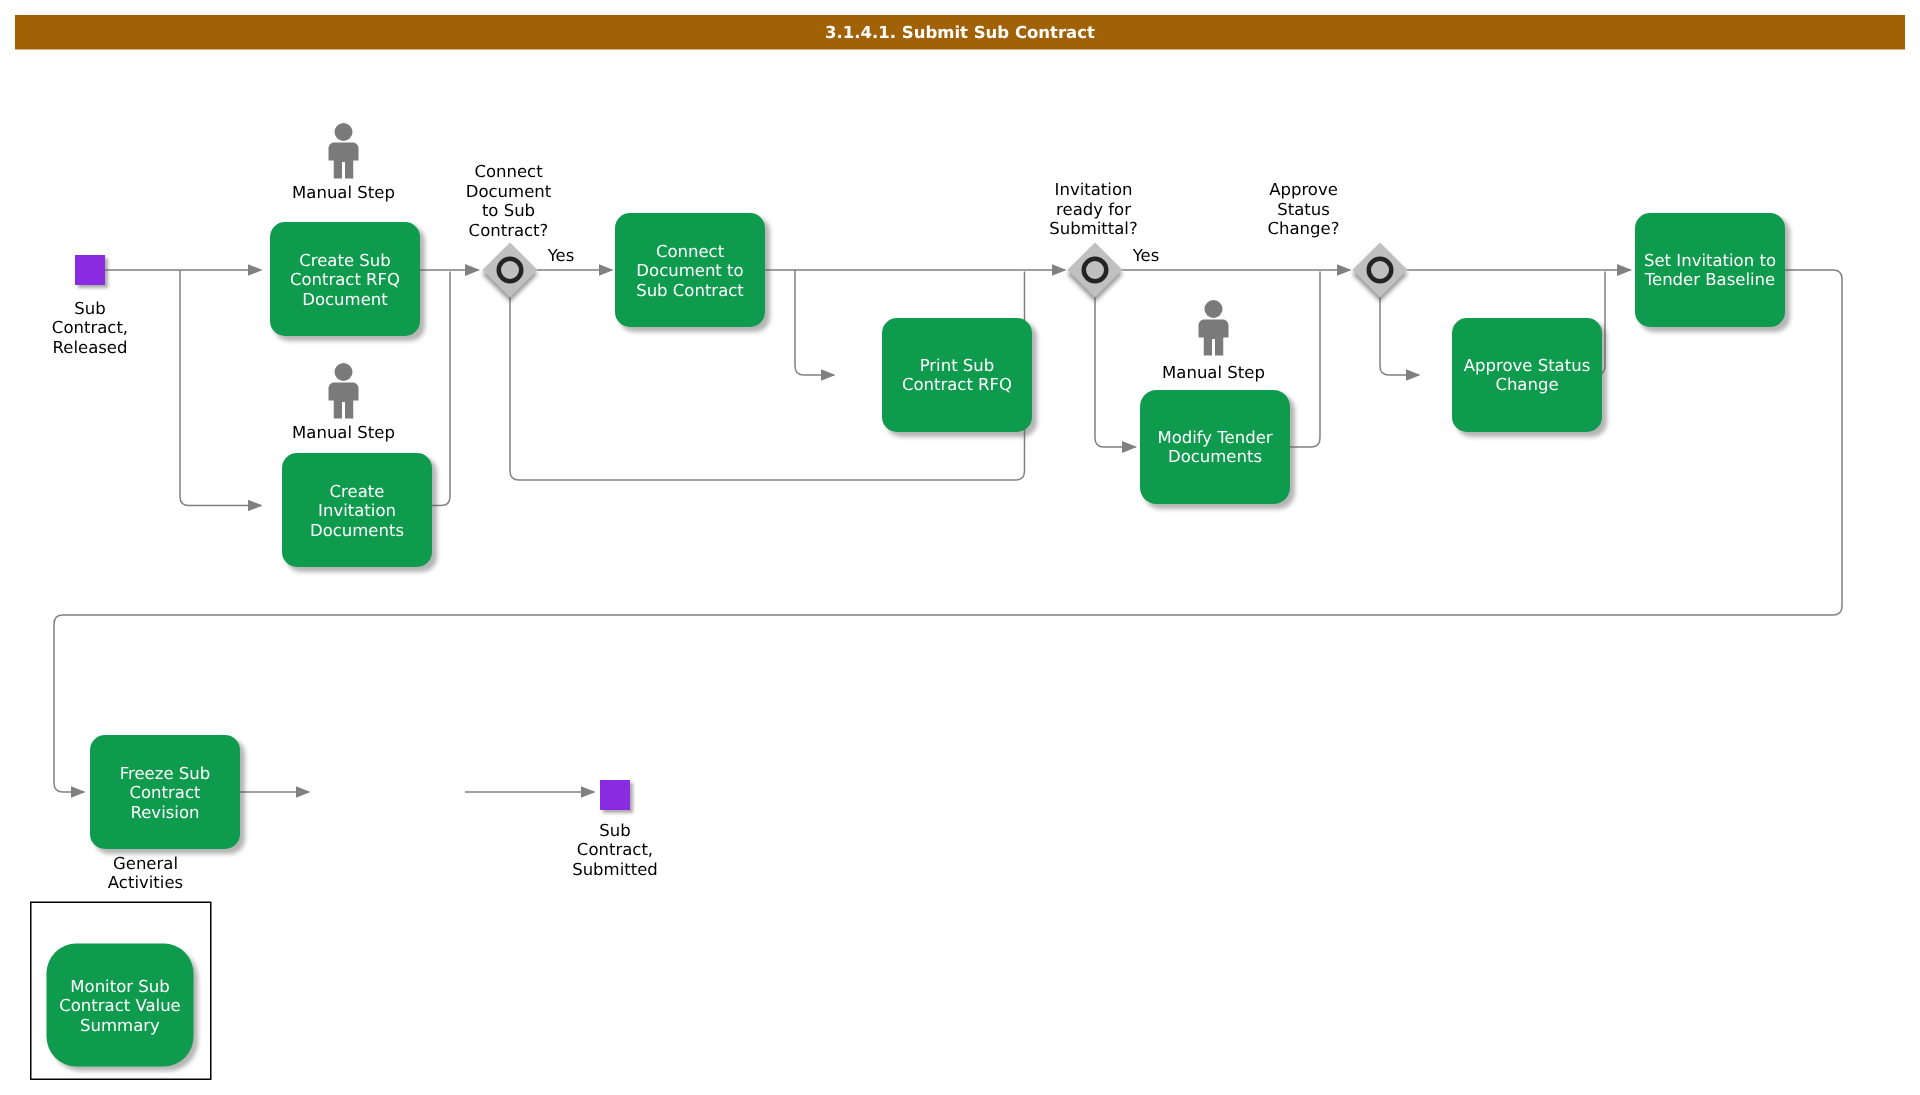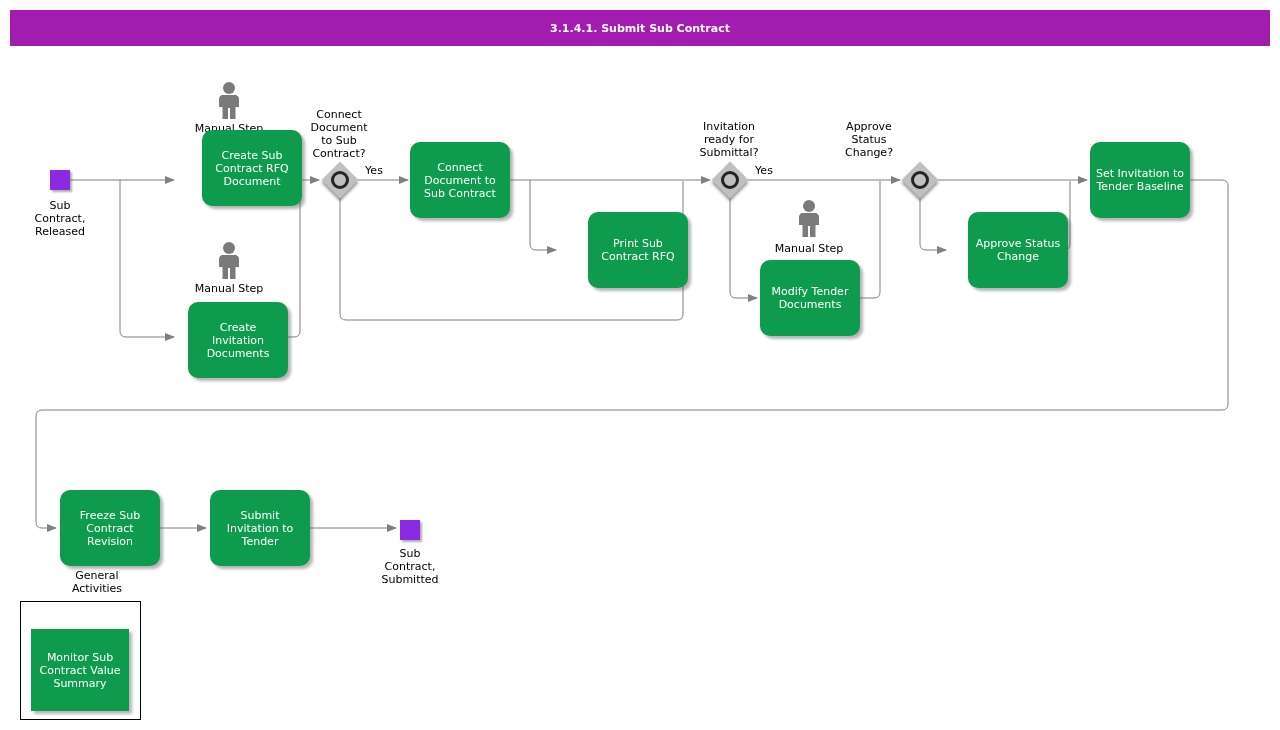--- a/index.html
+++ b/index.html
@@ -1,18 +1,18 @@
 <!DOCTYPE html>
 <html><head>
 <meta charset="utf-8">
 <style>
   html,body{margin:0;padding:0;background:#ffffff;}
   .canvas{position:relative;width:1280px;height:730px;background:#ffffff;overflow:hidden;
           font-family:"DejaVu Sans","Liberation Sans",sans-serif;}
-  .banner{position:absolute;left:10px;top:10px;width:1260px;height:36px;background:#a21caf;
+  .banner{position:absolute;left:10px;top:10px;width:1260px;height:23px;background:#a16207;
           color:#ffffff;font-size:11px;font-weight:bold;display:flex;align-items:center;justify-content:center;}
   .task{position:absolute;width:100px;height:76px;background:#0F9B4E;border-radius:10px;
         box-shadow:3px 3px 3px rgba(90,90,90,.45);color:#ffffff;font-size:11px;line-height:13px;
         display:flex;align-items:center;justify-content:center;text-align:center;white-space:pre-line;cursor:pointer;}
   .sq{position:absolute;width:20px;height:20px;background:#8A2BE2;box-shadow:2px 2px 2px rgba(90,90,90,.5);}
   .lbl{position:absolute;color:#000000;font-size:11px;line-height:13px;text-align:center;white-space:pre-line;}
   .lbl.left{text-align:center;}
   .diamond{position:absolute;width:26px;height:26px;background:#C0C0C0;transform:rotate(45deg);
            box-shadow:2px 2px 3px rgba(80,80,80,.6);}
   .gwcircle{position:absolute;width:12px;height:12px;border:3px solid #242424;border-radius:50%;background:#C0C0C0;}
@@ -77,43 +77,40 @@
     <path d="M9,14 h12 c2.5,0 4,1.8 4,4 v8 h-3.5 v12 h-5.5 v-11 h-2 v11 h-5.5 v-12 h-3.5 v-8 c0,-2.2 1.5,-4 4,-4 z" fill="#7A7A7A"></path>
   </svg>
   <div class="lbl" style="left:184px;top:282px;width:90px;">Manual Step</div>
 
   <svg class="person" style="left:794px;top:199px;" viewBox="0 0 30 40">
     <circle cx="15" cy="7" r="6" fill="#7A7A7A"></circle>
     <path d="M9,14 h12 c2.5,0 4,1.8 4,4 v8 h-3.5 v12 h-5.5 v-11 h-2 v11 h-5.5 v-12 h-3.5 v-8 c0,-2.2 1.5,-4 4,-4 z" fill="#7A7A7A"></path>
   </svg>
   <div class="lbl" style="left:764px;top:242px;width:90px;">Manual Step</div>
 
-  <div class="task" style="left:180px;top:130px;margin-left:22px;">Create Sub
+  <div class="task" style="left:180px;top:148px;">Create Sub
 Contract RFQ
 Document</div>
   <div class="task" style="left:188px;top:302px;">Create
 Invitation
 Documents</div>
   <div class="task" style="left:410px;top:142px;">Connect
 Document to
 Sub Contract</div>
   <div class="task" style="left:588px;top:212px;">Print Sub
 Contract RFQ</div>
-  <div class="task" style="left:760px;top:260px;">Modify Tender
+  <div class="task" style="left:760px;top:260px;border-radius:11px;">Modify Tender
 Documents</div>
   <div class="task" style="left:968px;top:212px;">Approve Status
 Change</div>
   <div class="task" style="left:60px;top:490px;">Freeze Sub
 Contract
 Revision</div>
   <div class="task" style="left:1090px;top:142px;">Set Invitation to
 Tender Baseline</div>
-  <div class="task" style="left:210px;top:490px;">Submit
-Invitation to
-Tender</div>
 
   <div class="diamond" style="left:327px;top:167px;"></div>
   <div class="gwcircle" style="left:331px;top:171px;"></div>
   <div class="lbl" style="left:294px;top:108px;width:90px;">Connect
 Document
 to Sub
 Contract?</div>
   <div class="lbl" style="left:359px;top:164px;width:30px;">Yes</div>
 
   <div class="diamond" style="left:717px;top:167px;"></div>
@@ -125,17 +122,17 @@
 
   <div class="diamond" style="left:907px;top:167px;"></div>
   <div class="gwcircle" style="left:911px;top:171px;"></div>
   <div class="lbl" style="left:824px;top:120px;width:90px;">Approve
 Status
 Change?</div>
 
   <div class="lbl left" style="left:57px;top:569px;width:80px;">General
 Activities</div>
   <div class="frame"></div>
-  <div class="task" style="left:31px;top:629px;width:98px;height:82px;border-radius:0;">Monitor Sub
+  <div class="task" style="left:31px;top:629px;width:98px;height:82px;border-radius:20px;">Monitor Sub
 Contract Value
 Summary</div>
 
 </div>
 
 </body></html>

